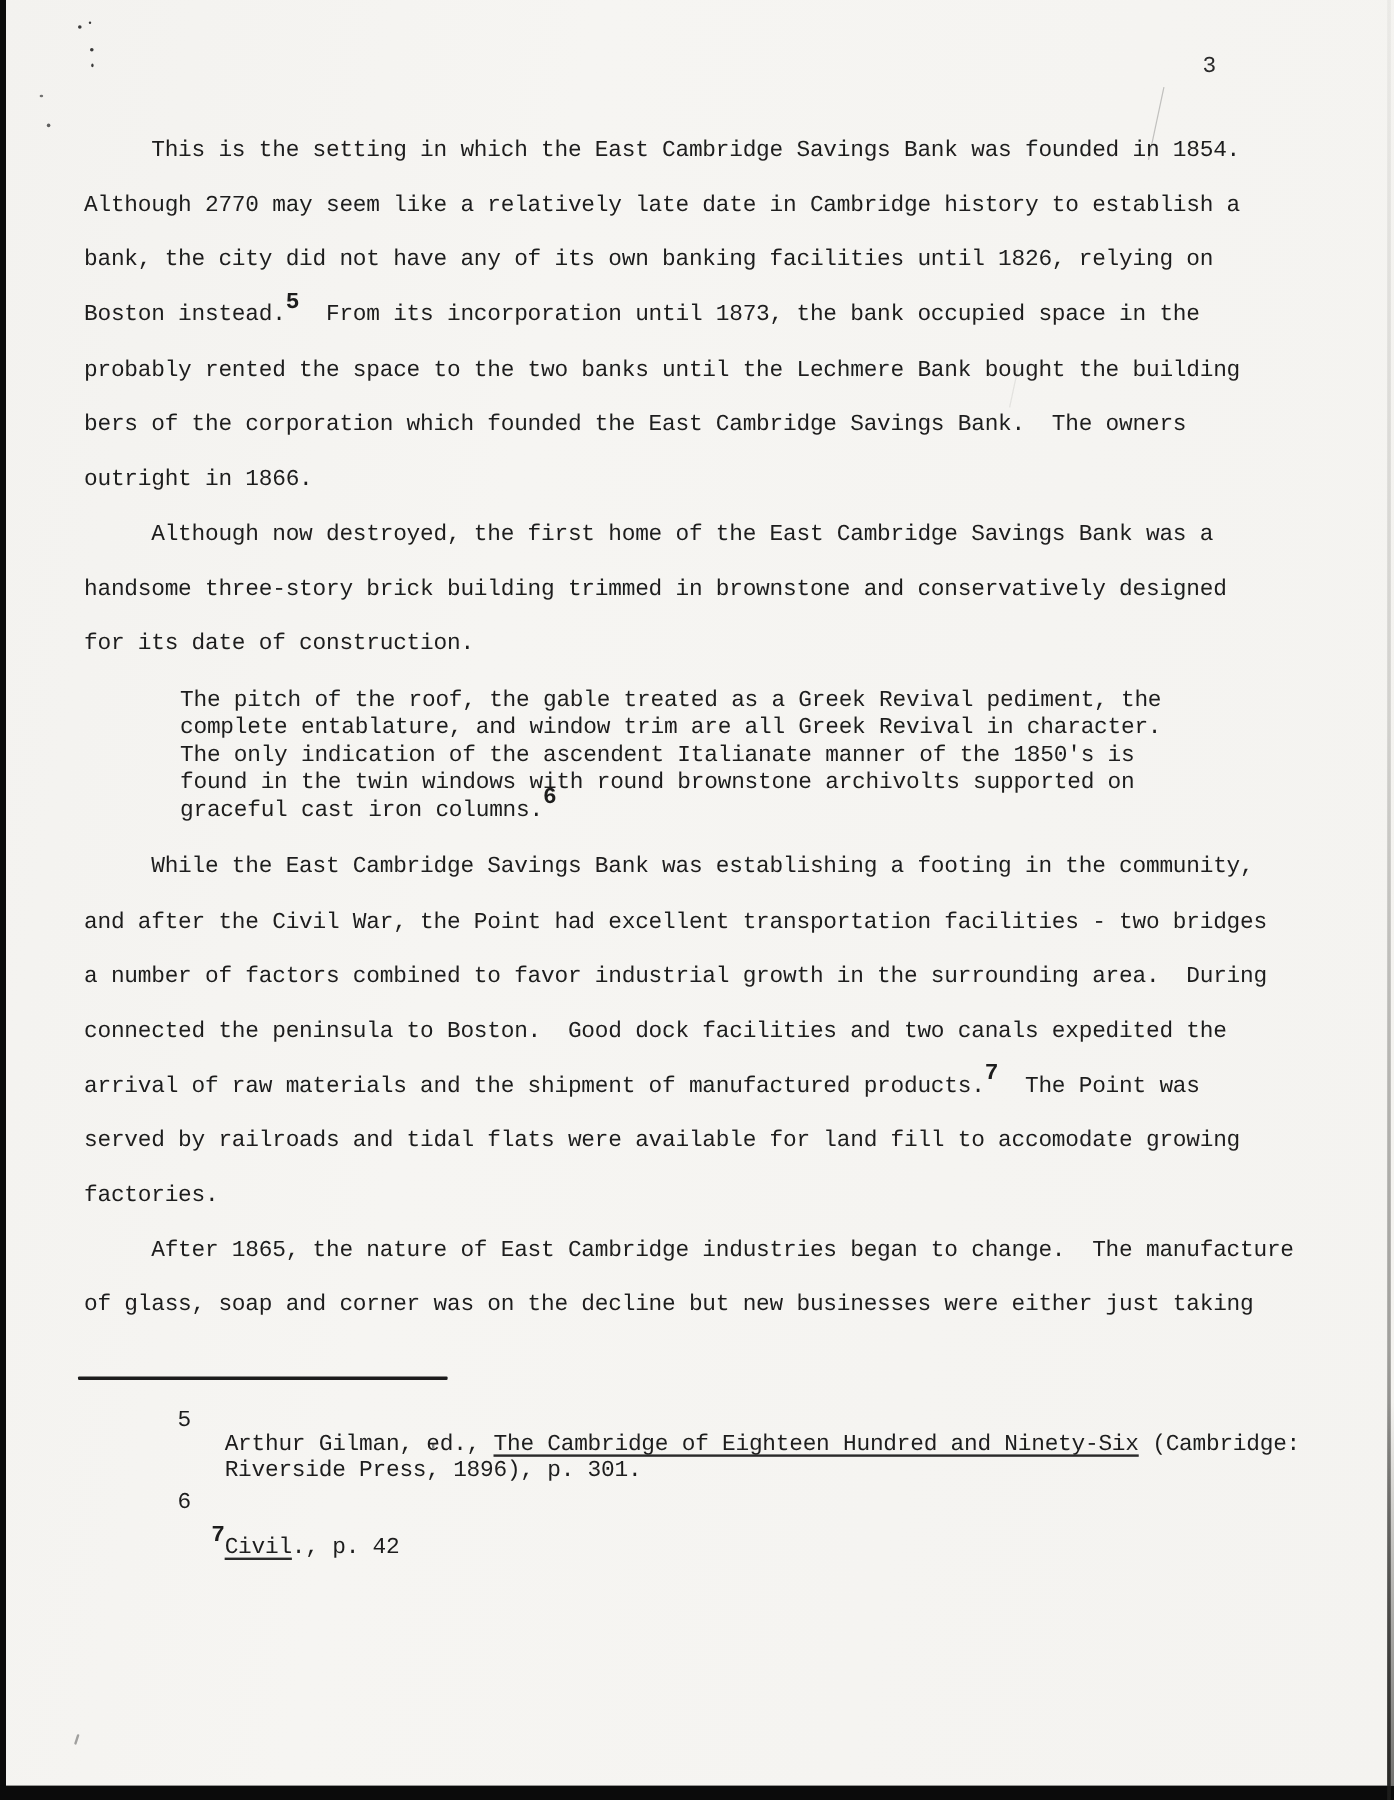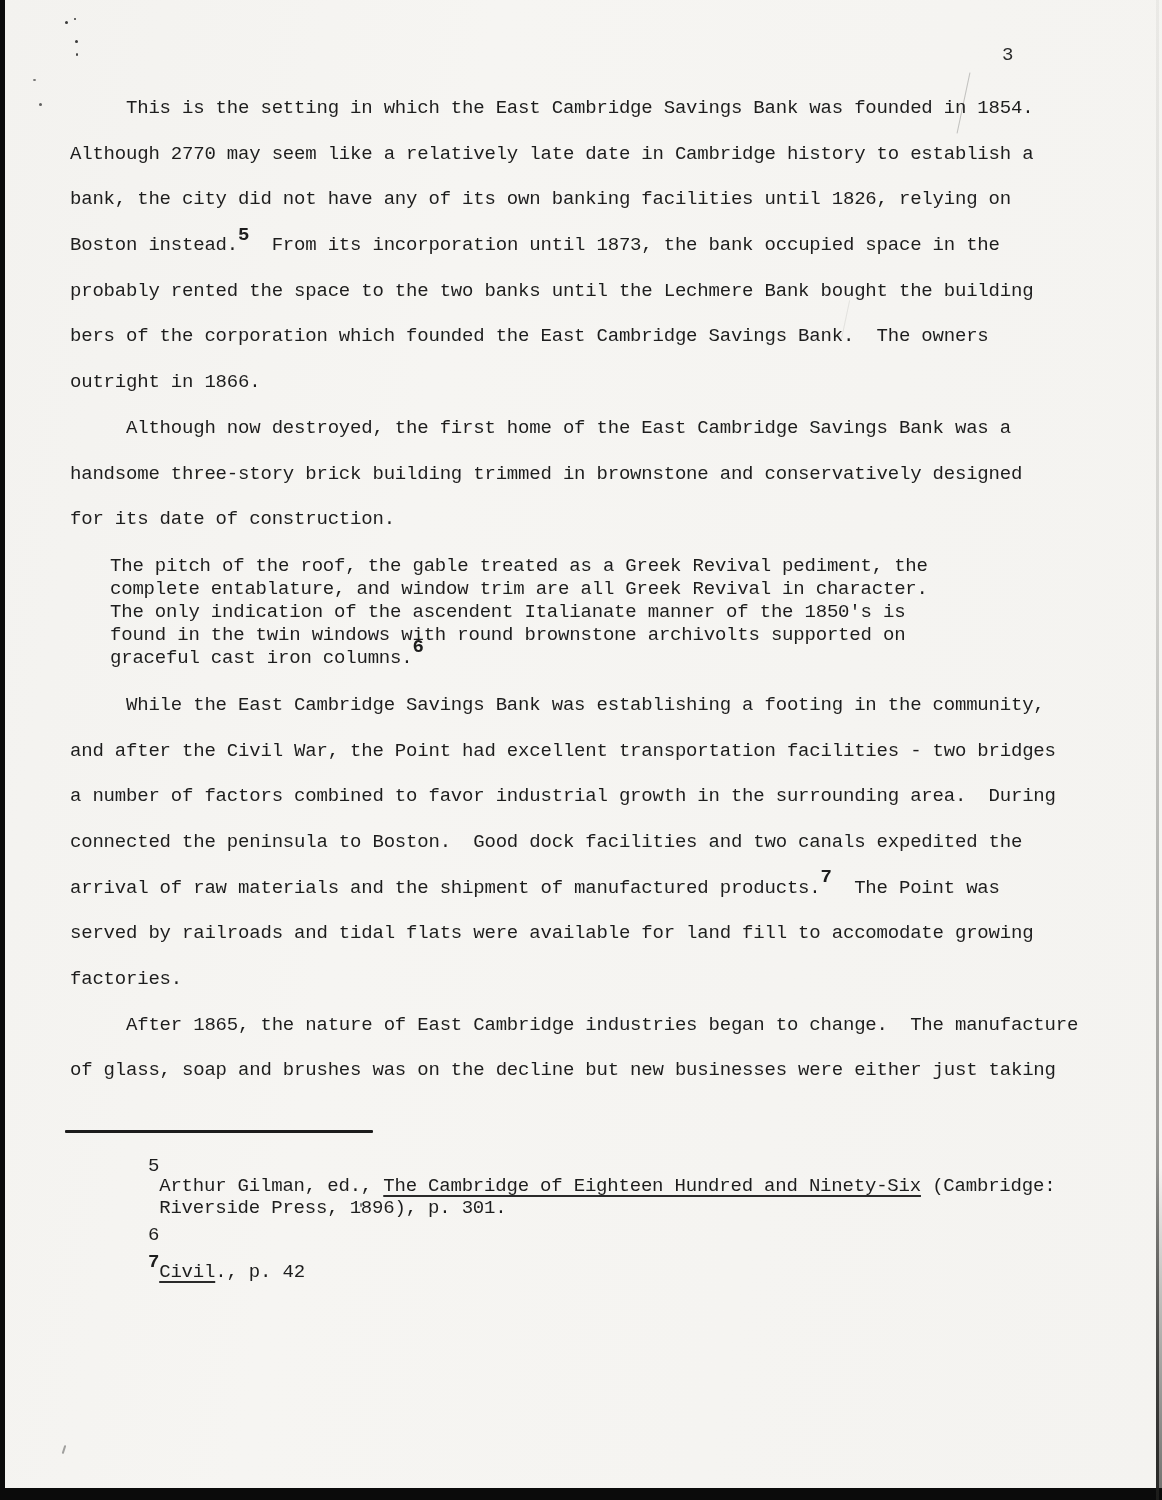--- a/index.html
+++ b/index.html
@@ -59,40 +59,40 @@
   .page-number {
     position: absolute;
     left: 1002px;
     top: 44px;
     color: #2a2a2a;
   }
   
   .body-text {
     position: absolute;
     left: 70px;
-    top: 96px;
+    top: 113px;
     width: 1015px;
   }
   .line { white-space: pre; }
   .dline { height: 45.7px; line-height: 25px; }
-  .block-quote { margin: 2px 0 23px 40px; }
+  .block-quote { margin: 2px 0 23px 80px; }
   .qline { height: 23px; line-height: 23px; }
   .rule {
     margin-top: 26px;
     margin-left: -5px;
     width: 308px;
     height: 3px;
     background: #1c1c1c;
     border-radius: 1px;
   }
   .block-footnote { margin-left: 78px; margin-top: 8px; }
   .rule + .block-footnote { margin-top: 25px; }
   .block-footnote:last-child { margin-top: 17px; }
   .fn-num { height: 17px; line-height: 17px; white-space: pre; }
-  .fn-line { height: 22px; line-height: 22px; }
+  .fn-line { height: 22px; line-height: 22px; margin-left: 28px; }
   sup {
     font-size: 1em;
     line-height: 0;
     vertical-align: baseline;
     position: relative;
     top: -0.55em;
     font-weight: bold;
   }
   u {
     text-decoration: underline;
@@ -151,21 +151,21 @@
         <div class="dline line">     While the East Cambridge Savings Bank was establishing a footing in the community,</div>
         <div class="dline line">and after the Civil War, the Point had excellent transportation facilities - two bridges</div>
         <div class="dline line">a number of factors combined to favor industrial growth in the surrounding area.  During</div>
         <div class="dline line">connected the peninsula to Boston.  Good dock facilities and two canals expedited the</div>
         <div class="dline line">arrival of raw materials and the shipment of manufactured products.<sup>7</sup>  The Point was</div>
         <div class="dline line">served by railroads and tidal flats were available for land fill to accomodate growing</div>
         <div class="dline line">factories.</div>
       </div>
       <div class="block-paragraph">
         <div class="dline line">     After 1865, the nature of East Cambridge industries began to change.  The manufacture</div>
-        <div class="dline line">of glass, soap and brushes was on the decline but new businesses were either just taking</div>
+        <div class="dline line">of glass, soap and corner was on the decline but new businesses were either just taking</div>
       </div>
       <div class="rule"></div>
       <div class="block-footnote">
         <div class="fn-num">5</div>
         <div class="fn-line line"> Arthur Gilman, ed., <u>The Cambridge of Eighteen Hundred and Ninety-Six</u> (Cambridge:</div>
         <div class="fn-line line"> Riverside Press, 1896), p. 301.</div>
       </div>
       <div class="block-footnote">
         <div class="fn-num">6</div>
       </div>

